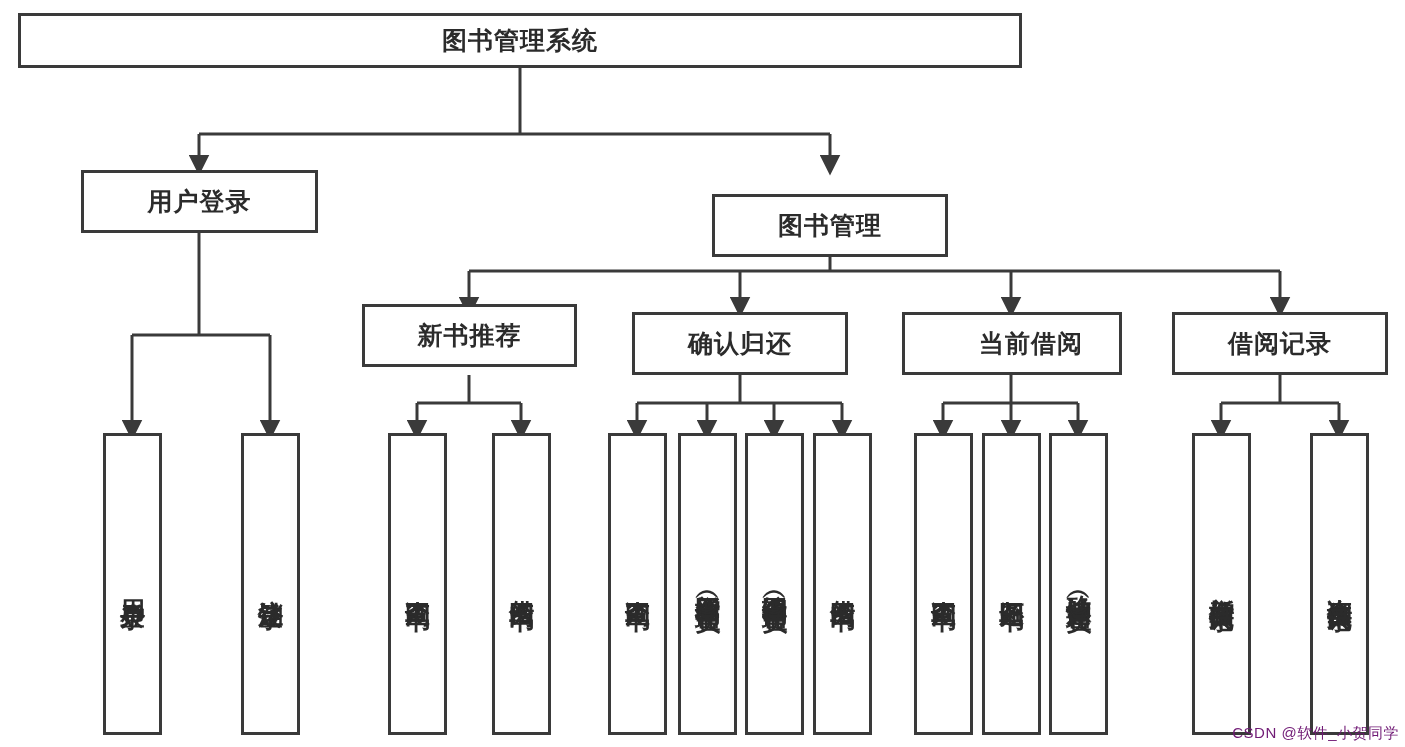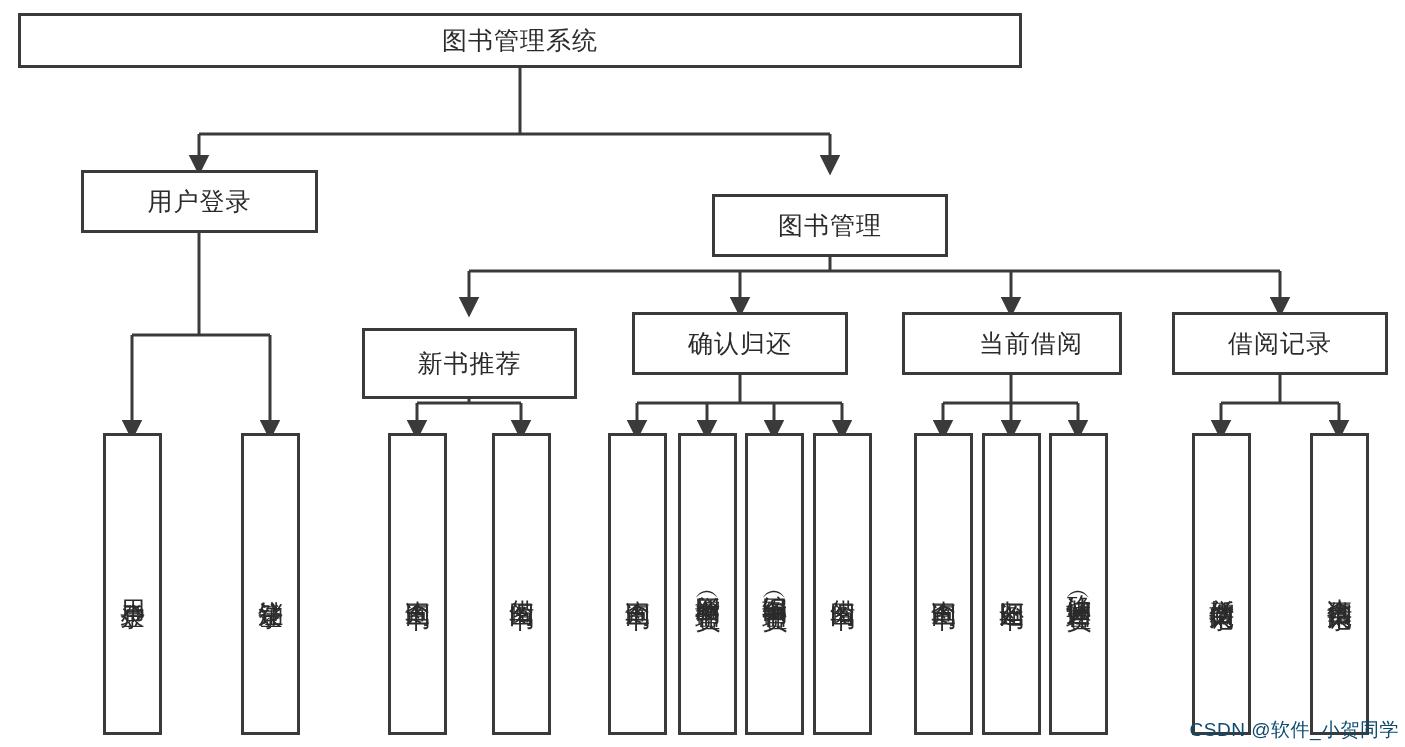--- a/index.html
+++ b/index.html
@@ -33,20 +33,21 @@
     background: #ffffff;
     display: flex;
     align-items: center;
     justify-content: center;
     color: #2b2b2b;
   }
   .node .label {
     display: block;
     text-align: center;
     line-height: 1.05;
+    font-weight: bold;
   }
   .node.horiz .label {
     font-size: 25px;
     letter-spacing: 1px;
     white-space: nowrap;
   }
   .node.root .label {
     font-size: 25px;
   }
   .node.vert {
@@ -60,22 +61,22 @@
     font-size: 25px;
     line-height: 1.18;
     letter-spacing: 2px;
     white-space: nowrap;
     max-height: 100%;
   }
   #watermark {
     position: absolute;
     right: 6px;
     bottom: 4px;
-    font-size: 19px;
-    color: #0c4a6e;
+    font-size: 15px;
+    color: #701a75;
     letter-spacing: 0.5px;
     white-space: nowrap;
     user-select: none;
   }
 </style>
 </head>
 <body>
 
 <div id="diagram-root">
 
@@ -136,21 +137,21 @@
     <span class="label">图书管理系统</span>
   </div>
 
   <div class="node horiz" style="left:81px; top:170px; width:237px; height:63px;">
     <span class="label">用户登录</span>
   </div>
   <div class="node horiz" style="left:712px; top:170px; width:236px; height:63px;margin-top:24px;">
     <span class="label">图书管理</span>
   </div>
 
-  <div class="node horiz" style="left:362px; top:328px; width:215px; height:71px;">
+  <div class="node horiz" style="left:362px; top:304px; width:215px; height:63px;">
     <span class="label">新书推荐</span>
   </div>
   <div class="node horiz" style="left:632px; top:312px; width:216px; height:63px;">
     <span class="label">确认归还</span>
   </div>
   <div class="node horiz" style="left:902px; top:312px; width:220px; height:63px;padding-left:38px;">
     <span class="label">当前借阅</span>
   </div>
   <div class="node horiz" style="left:1172px; top:312px; width:216px; height:63px;">
     <span class="label">借阅记录</span>

